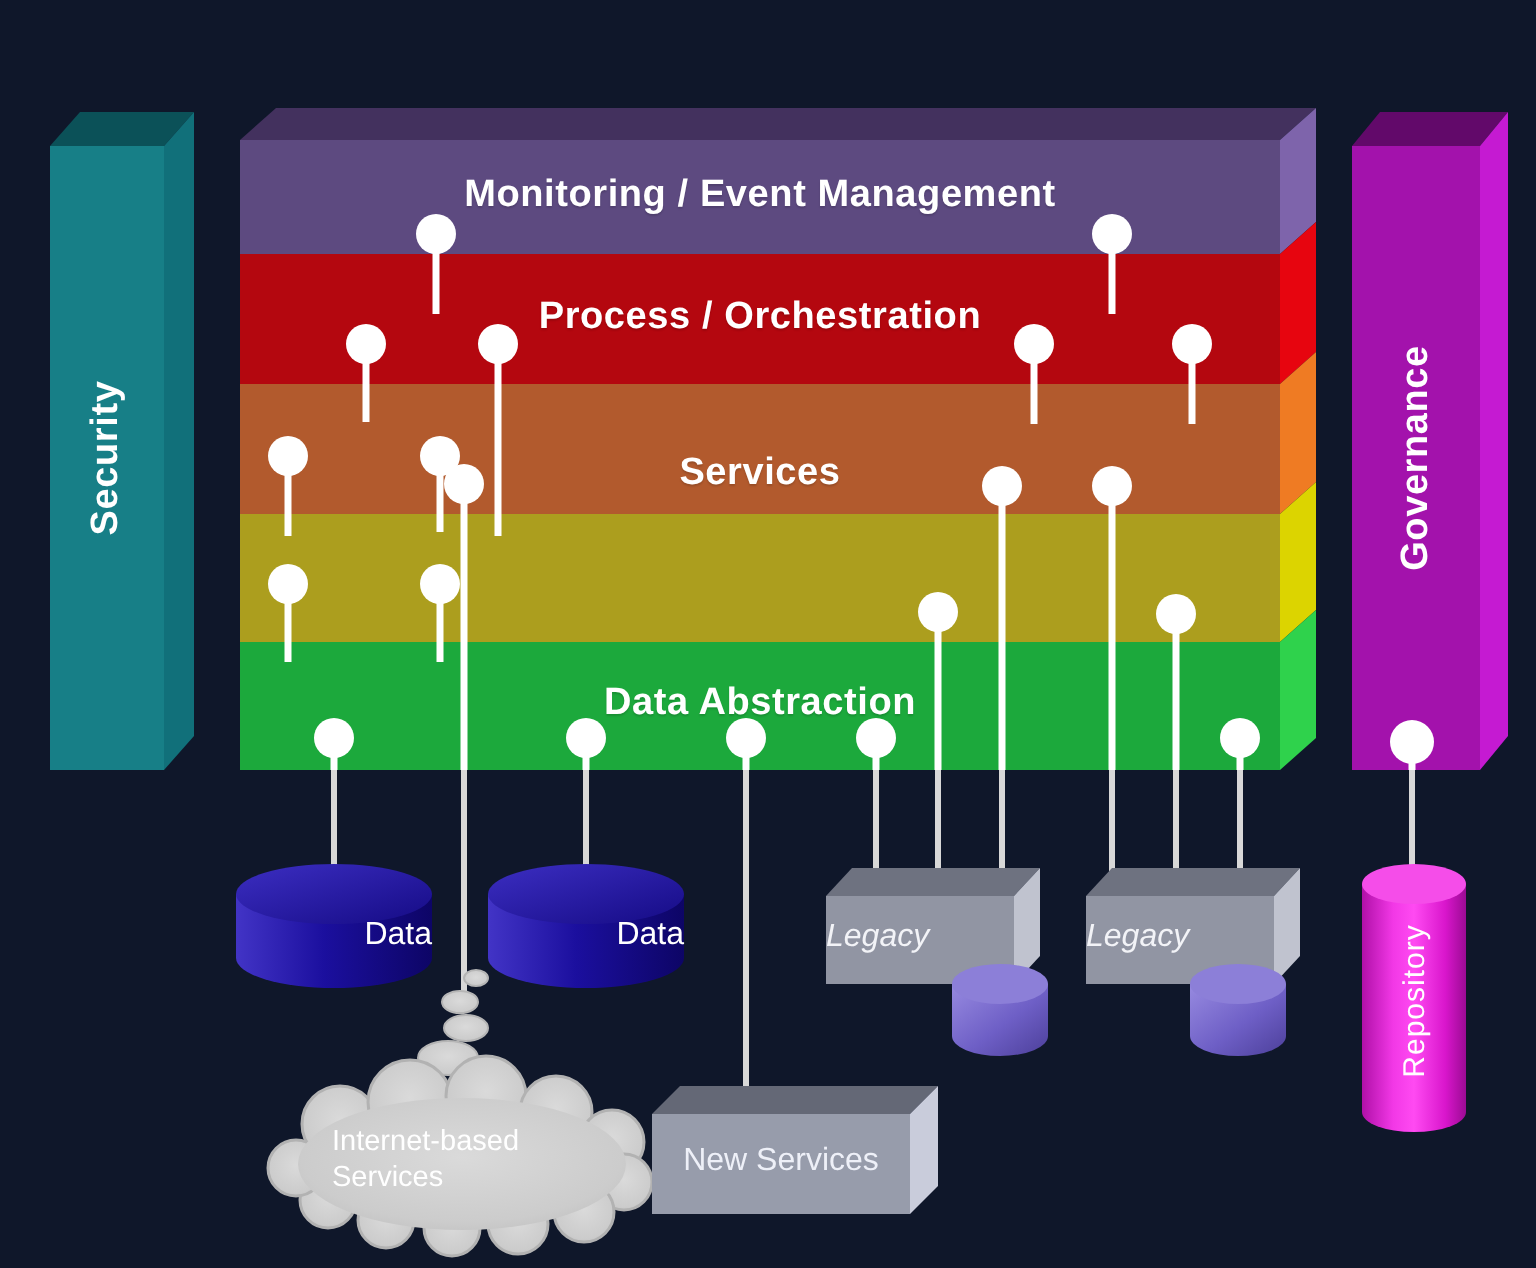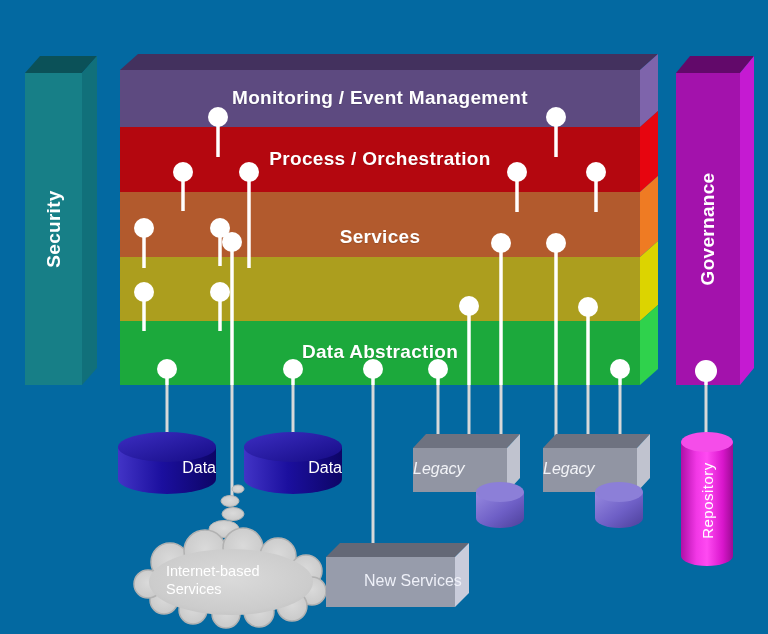--- a/index.html
+++ b/index.html
@@ -1,28 +1,28 @@
 <!DOCTYPE html>
 <html><head>
 <meta charset="utf-8">
 <style>
   html,body{margin:0;padding:0;background:#ffffff;}
-  #stage{position:relative;width:768px;height:634px;background:#0369a1;overflow:hidden;
+  #stage{position:relative;width:768px;height:634px;background:#0f172a;overflow:hidden;
          font-family:"Liberation Sans",sans-serif;}
   #stage svg{position:absolute;left:0;top:0;}
   .txt{position:absolute;color:#ffffff;pointer-events:none;}
   .layer-label{left:120px;width:520px;text-align:center;font-size:19px;font-weight:bold;
                letter-spacing:.3px;text-shadow:0 1px 1px rgba(0,0,0,.15);}
   .vwrap{display:flex;align-items:center;justify-content:center;}
   .vwrap span{transform:rotate(-90deg);white-space:nowrap;font-weight:bold;font-size:19px;
               letter-spacing:.3px;}
   .vwrap.repo span{font-weight:normal;font-size:15px;letter-spacing:.5px;}
   .store-label{text-align:right;font-size:16px;}
   .legacy-label{text-align:left;font-size:16px;font-style:italic;color:#f2f3f7;}
-  .box-label{text-align:left;font-size:16px;color:#eef0f8;padding-left:38px;}
+  .box-label{text-align:center;font-size:16px;color:#eef0f8;}
   .cloud-label{text-align:left;font-size:14.5px;line-height:18px;color:#ffffff;}
 </style>
 </head>
 <body>
 
 <div id="stage">
 
 <svg width="768" height="634" viewBox="0 0 768 634">
   <defs>
     <linearGradient id="dataGrad" x1="0" y1="0" x2="1" y2="0">

